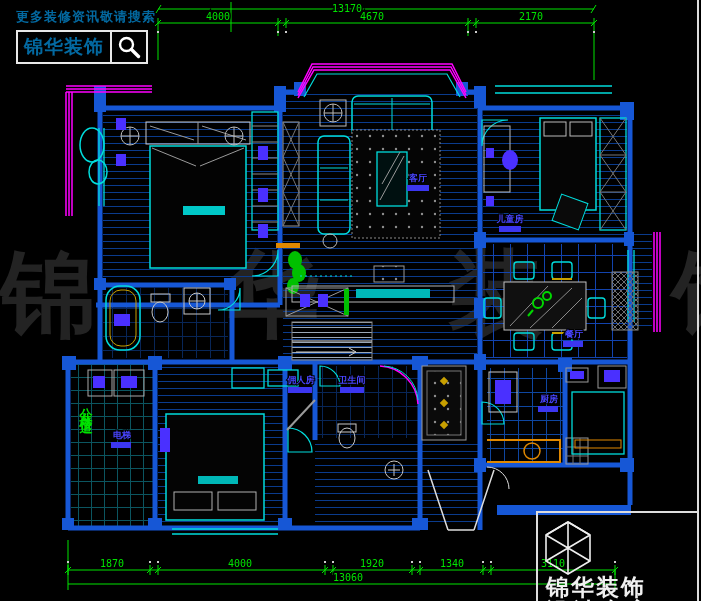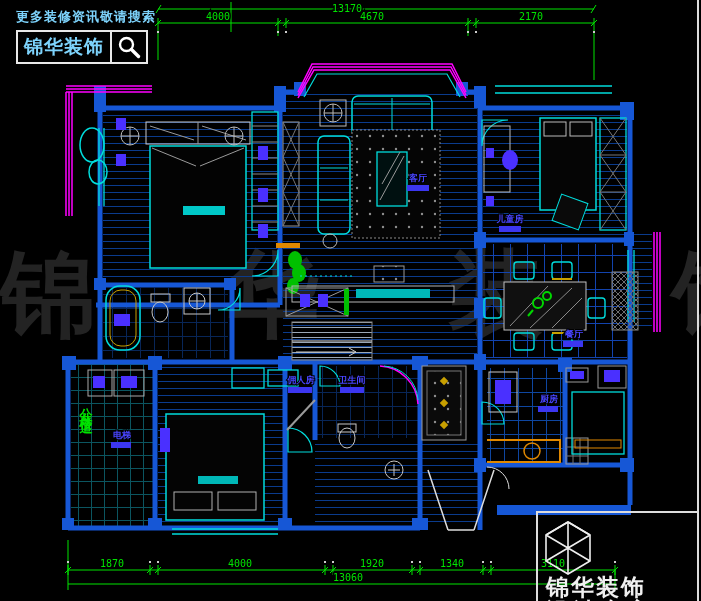--- a/index.html
+++ b/index.html
@@ -5,21 +5,21 @@
   html,body{margin:0;padding:0;background:#000;}
   .canvas{position:relative;width:701px;height:601px;background:#000;overflow:hidden;
           font-family:"DejaVu Sans",sans-serif;}
   
   .watermark{position:absolute;left:0;top:232px;width:701px;text-align:center;
     font-size:95px;font-weight:bold;color:#232323;letter-spacing:48px;white-space:nowrap;
     z-index:0;user-select:none;}
   
   svg.plan{position:absolute;left:0;top:0;z-index:1;}
   
-  .search-banner{position:absolute;left:16px;top:8px;z-index:3;color:#7dd3fc;}
+  .search-banner{position:absolute;left:16px;top:8px;z-index:3;color:#0369a1;}
   .search-hint{font-size:13px;font-weight:bold;letter-spacing:1px;text-shadow:0 0 1px #000;}
   .search-box{margin-top:4px;display:flex;align-items:stretch;border:2px solid #e8e8e8;
     width:128px;height:30px;background:rgba(0,0,0,.55);}
   .search-brand{flex:1;display:flex;align-items:center;justify-content:center;
     font-size:19px;font-weight:bold;letter-spacing:1px;}
   .search-mag{width:34px;border-left:2px solid #e8e8e8;display:flex;align-items:center;justify-content:center;}
   
   .title-block{position:absolute;left:536px;top:511px;width:163px;height:90px;z-index:3;
     border-top:2px solid #ddd;border-left:2px solid #ddd;color:#f0f0f0;
     display:flex;flex-wrap:wrap;align-content:flex-start;padding:4px 0 0 4px;box-sizing:border-box;}

